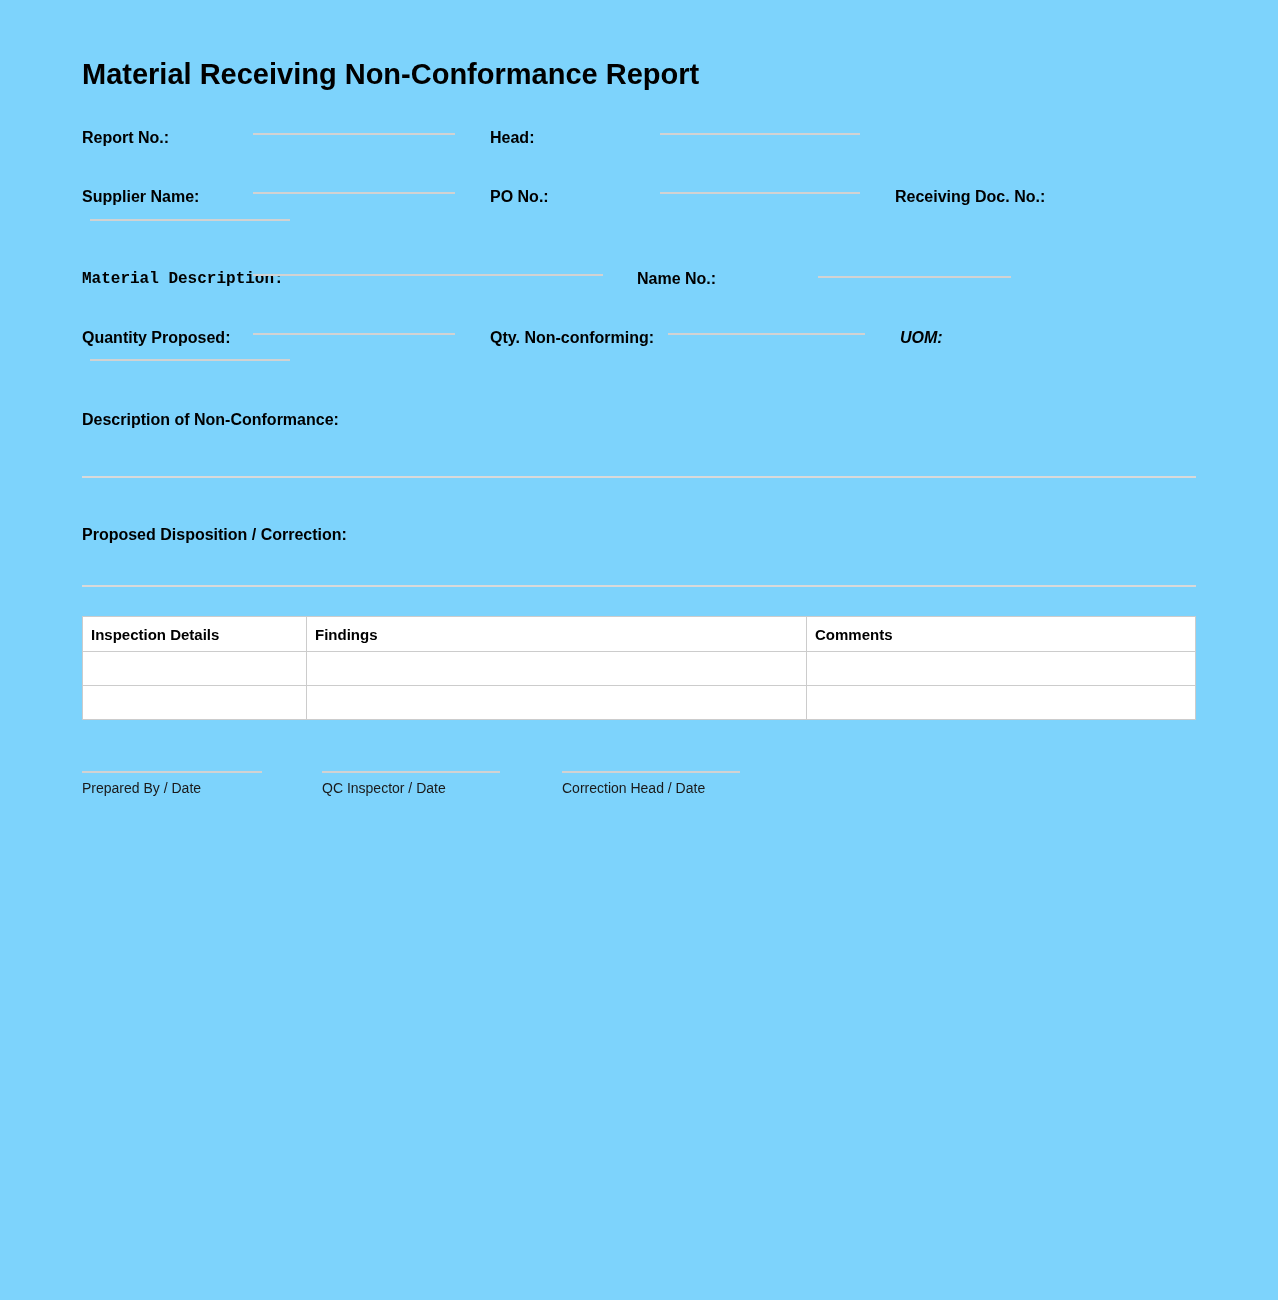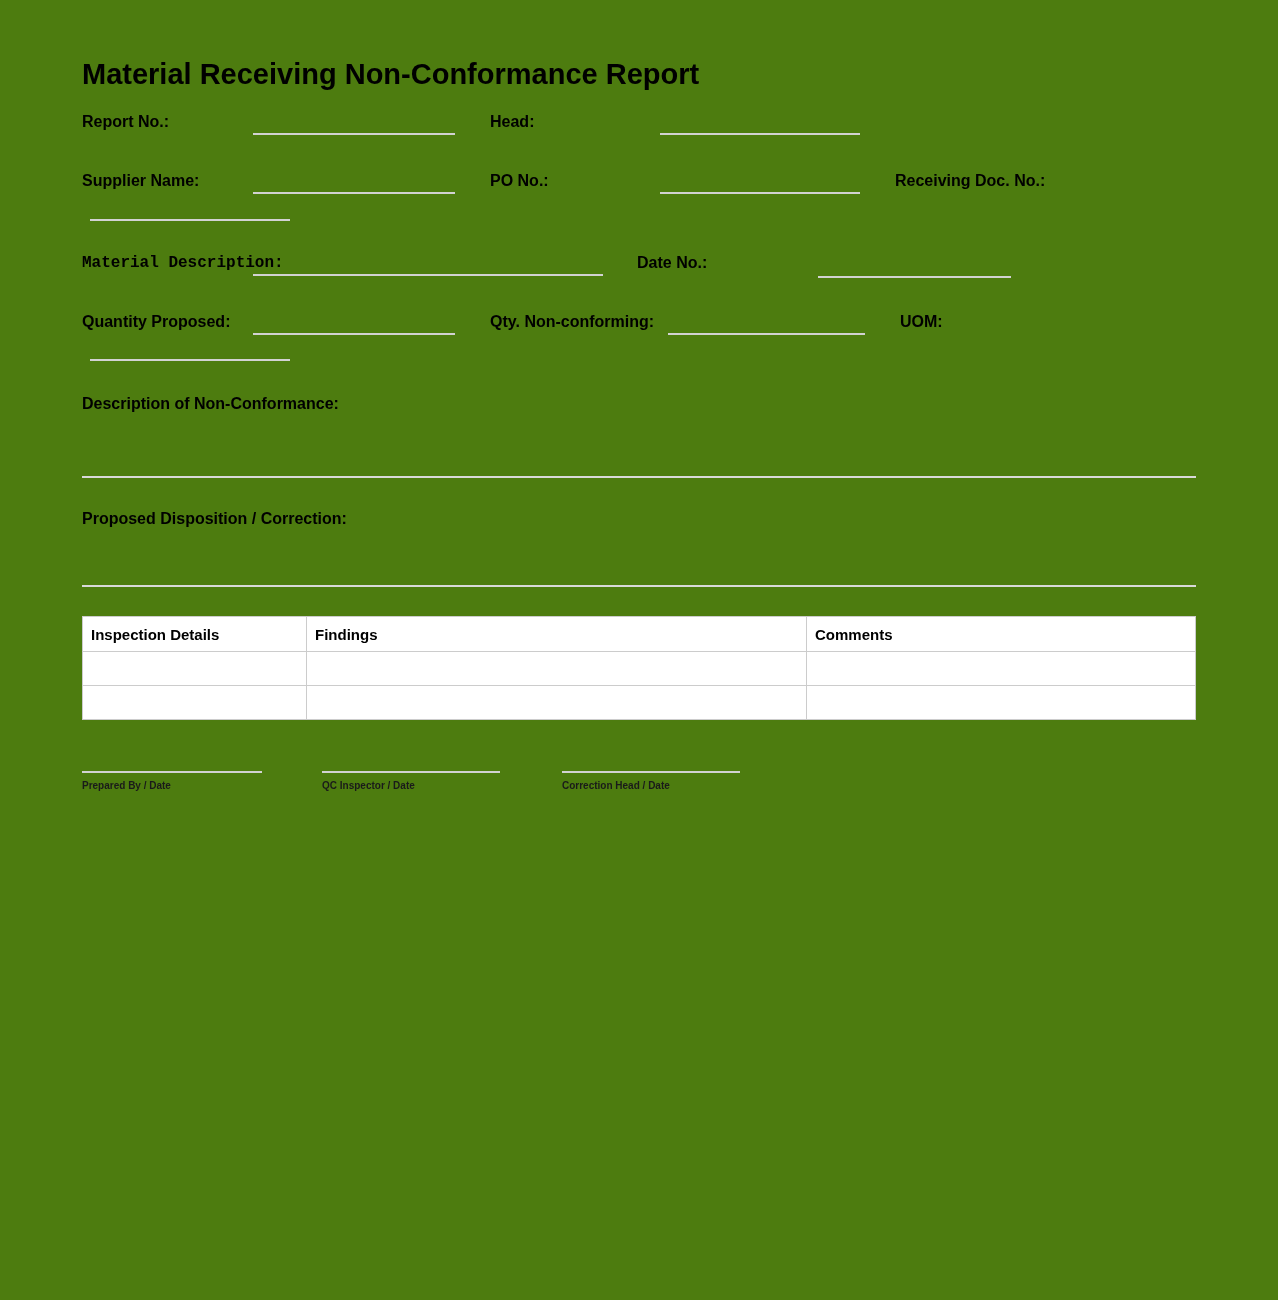--- a/index.html
+++ b/index.html
@@ -4,39 +4,40 @@
 <style>
   html, body {
     margin: 0;
     padding: 0;
     background: #ffffff;
   }
   #page {
     position: relative;
     width: 1278px;
     height: 1300px;
-    background: #4d7c0f;
+    background: #7dd3fc;
     font-family: "Liberation Sans", "DejaVu Sans", sans-serif;
     color: #000000;
     overflow: hidden;
   }
   .abs { position: absolute; }
   .title {
     font-size: 29px;
     font-weight: bold;
     line-height: 1.1;
     color: #000000;
     white-space: nowrap;
   }
   .lbl {
     font-size: 16px;
     font-weight: bold;
     line-height: 1.15;
     color: #000000;
     white-space: nowrap;
+    margin-top: 16px;
   }
   .blank {
     height: 2px;
     background: #d2d2d2;
   }
   .rule {
     height: 2px;
     background: #d9d9d9;
   }
   table.insp {
@@ -53,22 +54,22 @@
     padding: 0 8px;
   }
   table.insp th {
     font-weight: bold;
     height: 34px;
   }
   table.insp td {
     height: 33px;
   }
   .sig-lbl {
-    font-size: 10px;
-    font-weight: bold;
+    font-size: 14px;
+    font-weight: normal;
     color: #1a1a1a;
     white-space: nowrap;
   }
 </style>
 </head>
 <body>
 
 <div id="page">
 
   <div class="abs title" style="left:82px; top:59px;">Material Receiving Non-Conformance Report</div>
@@ -80,28 +81,28 @@
 
   <div class="abs lbl" style="left:82px; top:172px;text-align:center;">Supplier Name:</div>
   <div class="abs blank" style="left:253px; top:192px; width:202px;"></div>
   <div class="abs lbl" style="left:490px; top:172px;">PO No.:</div>
   <div class="abs blank" style="left:660px; top:192px; width:200px;"></div>
   <div class="abs lbl" style="left:895px; top:172px;">Receiving Doc. No.:</div>
   <div class="abs blank" style="left:90px; top:219px; width:200px;"></div>
 
   <div class="abs lbl" style="left:82px; top:254px;font-family:Liberation Mono, monospace;">Material Description:</div>
   <div class="abs blank" style="left:253px; top:274px; width:350px;"></div>
-  <div class="abs lbl" style="left:637px; top:254px;">Date No.:</div>
+  <div class="abs lbl" style="left:637px; top:254px;">Name No.:</div>
   <div class="abs blank" style="left:818px; top:276px; width:193px;"></div>
 
   <div class="abs lbl" style="left:82px; top:313px;">Quantity Proposed:</div>
   <div class="abs blank" style="left:253px; top:333px; width:202px;"></div>
   <div class="abs lbl" style="left:490px; top:313px;">Qty. Non-conforming:</div>
   <div class="abs blank" style="left:668px; top:333px; width:197px;"></div>
-  <div class="abs lbl" style="left:900px; top:313px;">UOM:</div>
+  <div class="abs lbl" style="left:900px; top:313px;font-style:italic;">UOM:</div>
   <div class="abs blank" style="left:90px; top:359px; width:200px;"></div>
 
   <div class="abs lbl" style="left:82px; top:395px;">Description of Non-Conformance:</div>
   <div class="abs rule" style="left:82px; top:476px; width:1114px;"></div>
 
   <div class="abs lbl" style="left:82px; top:510px;text-align:center;">Proposed Disposition / Correction:</div>
   <div class="abs rule" style="left:82px; top:585px; width:1114px;"></div>
 
   <table class="insp abs" style="left:82px; top:616px;padding-left:27px;">
     <colgroup>

